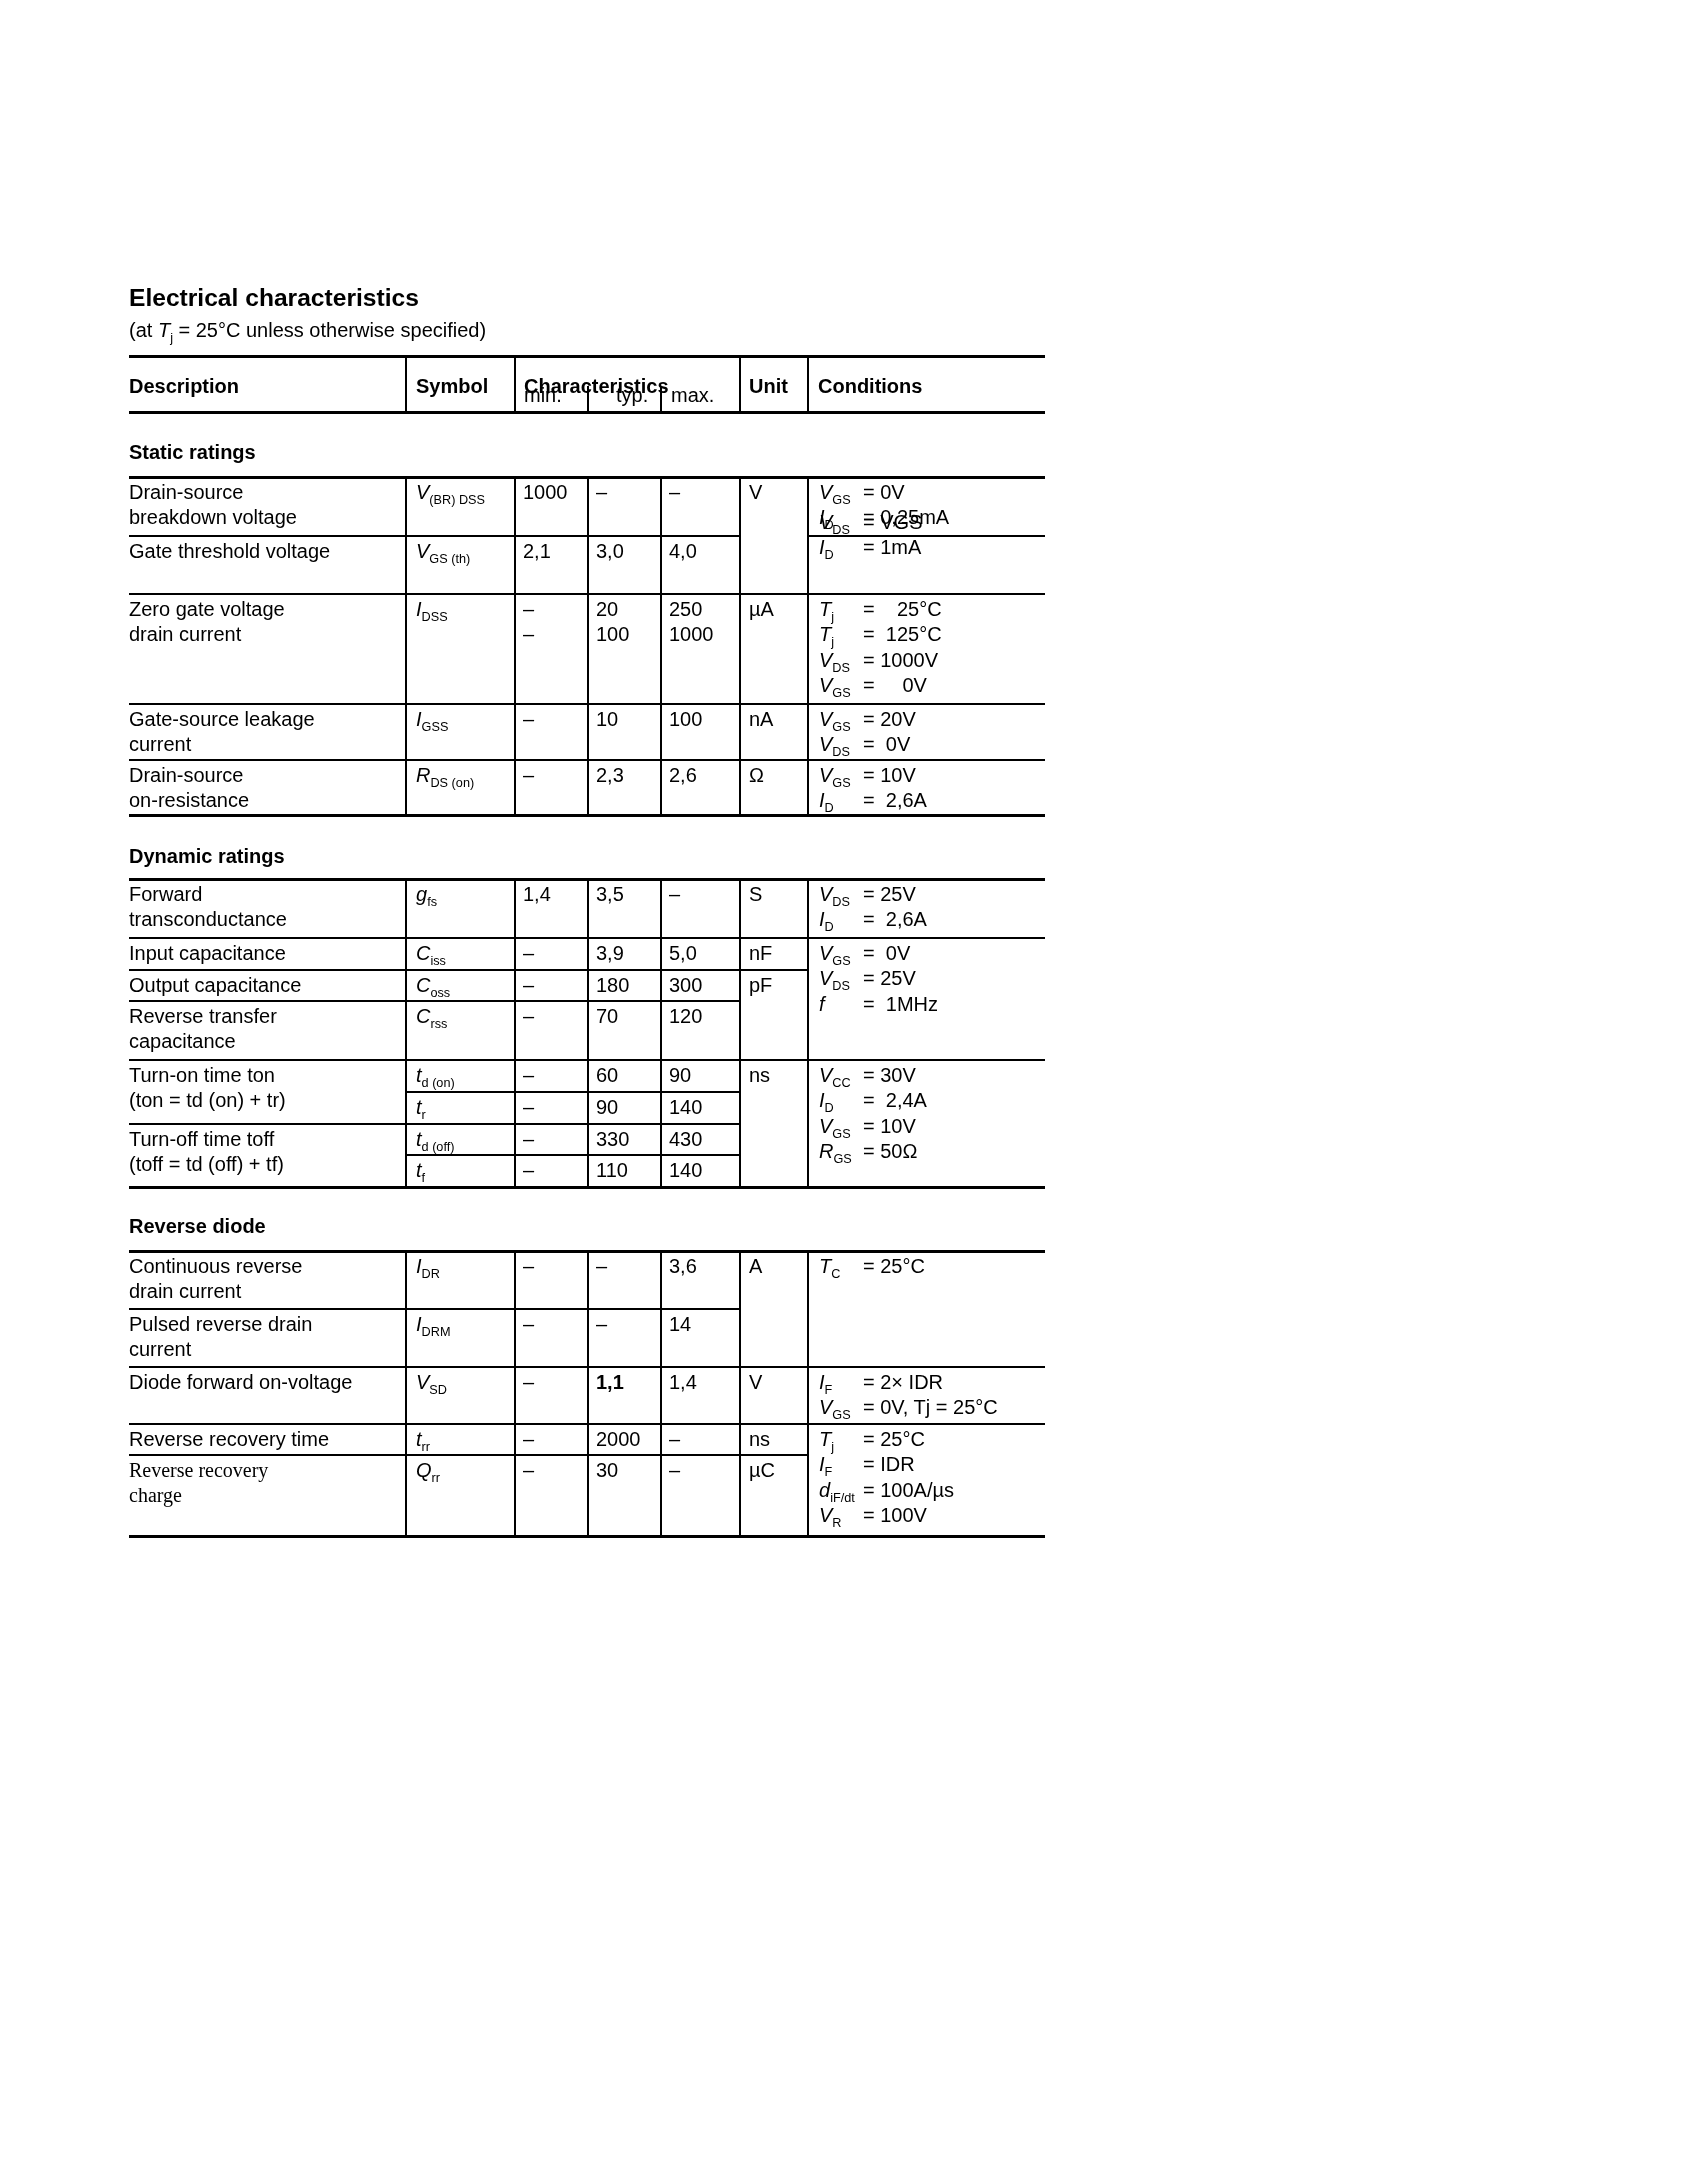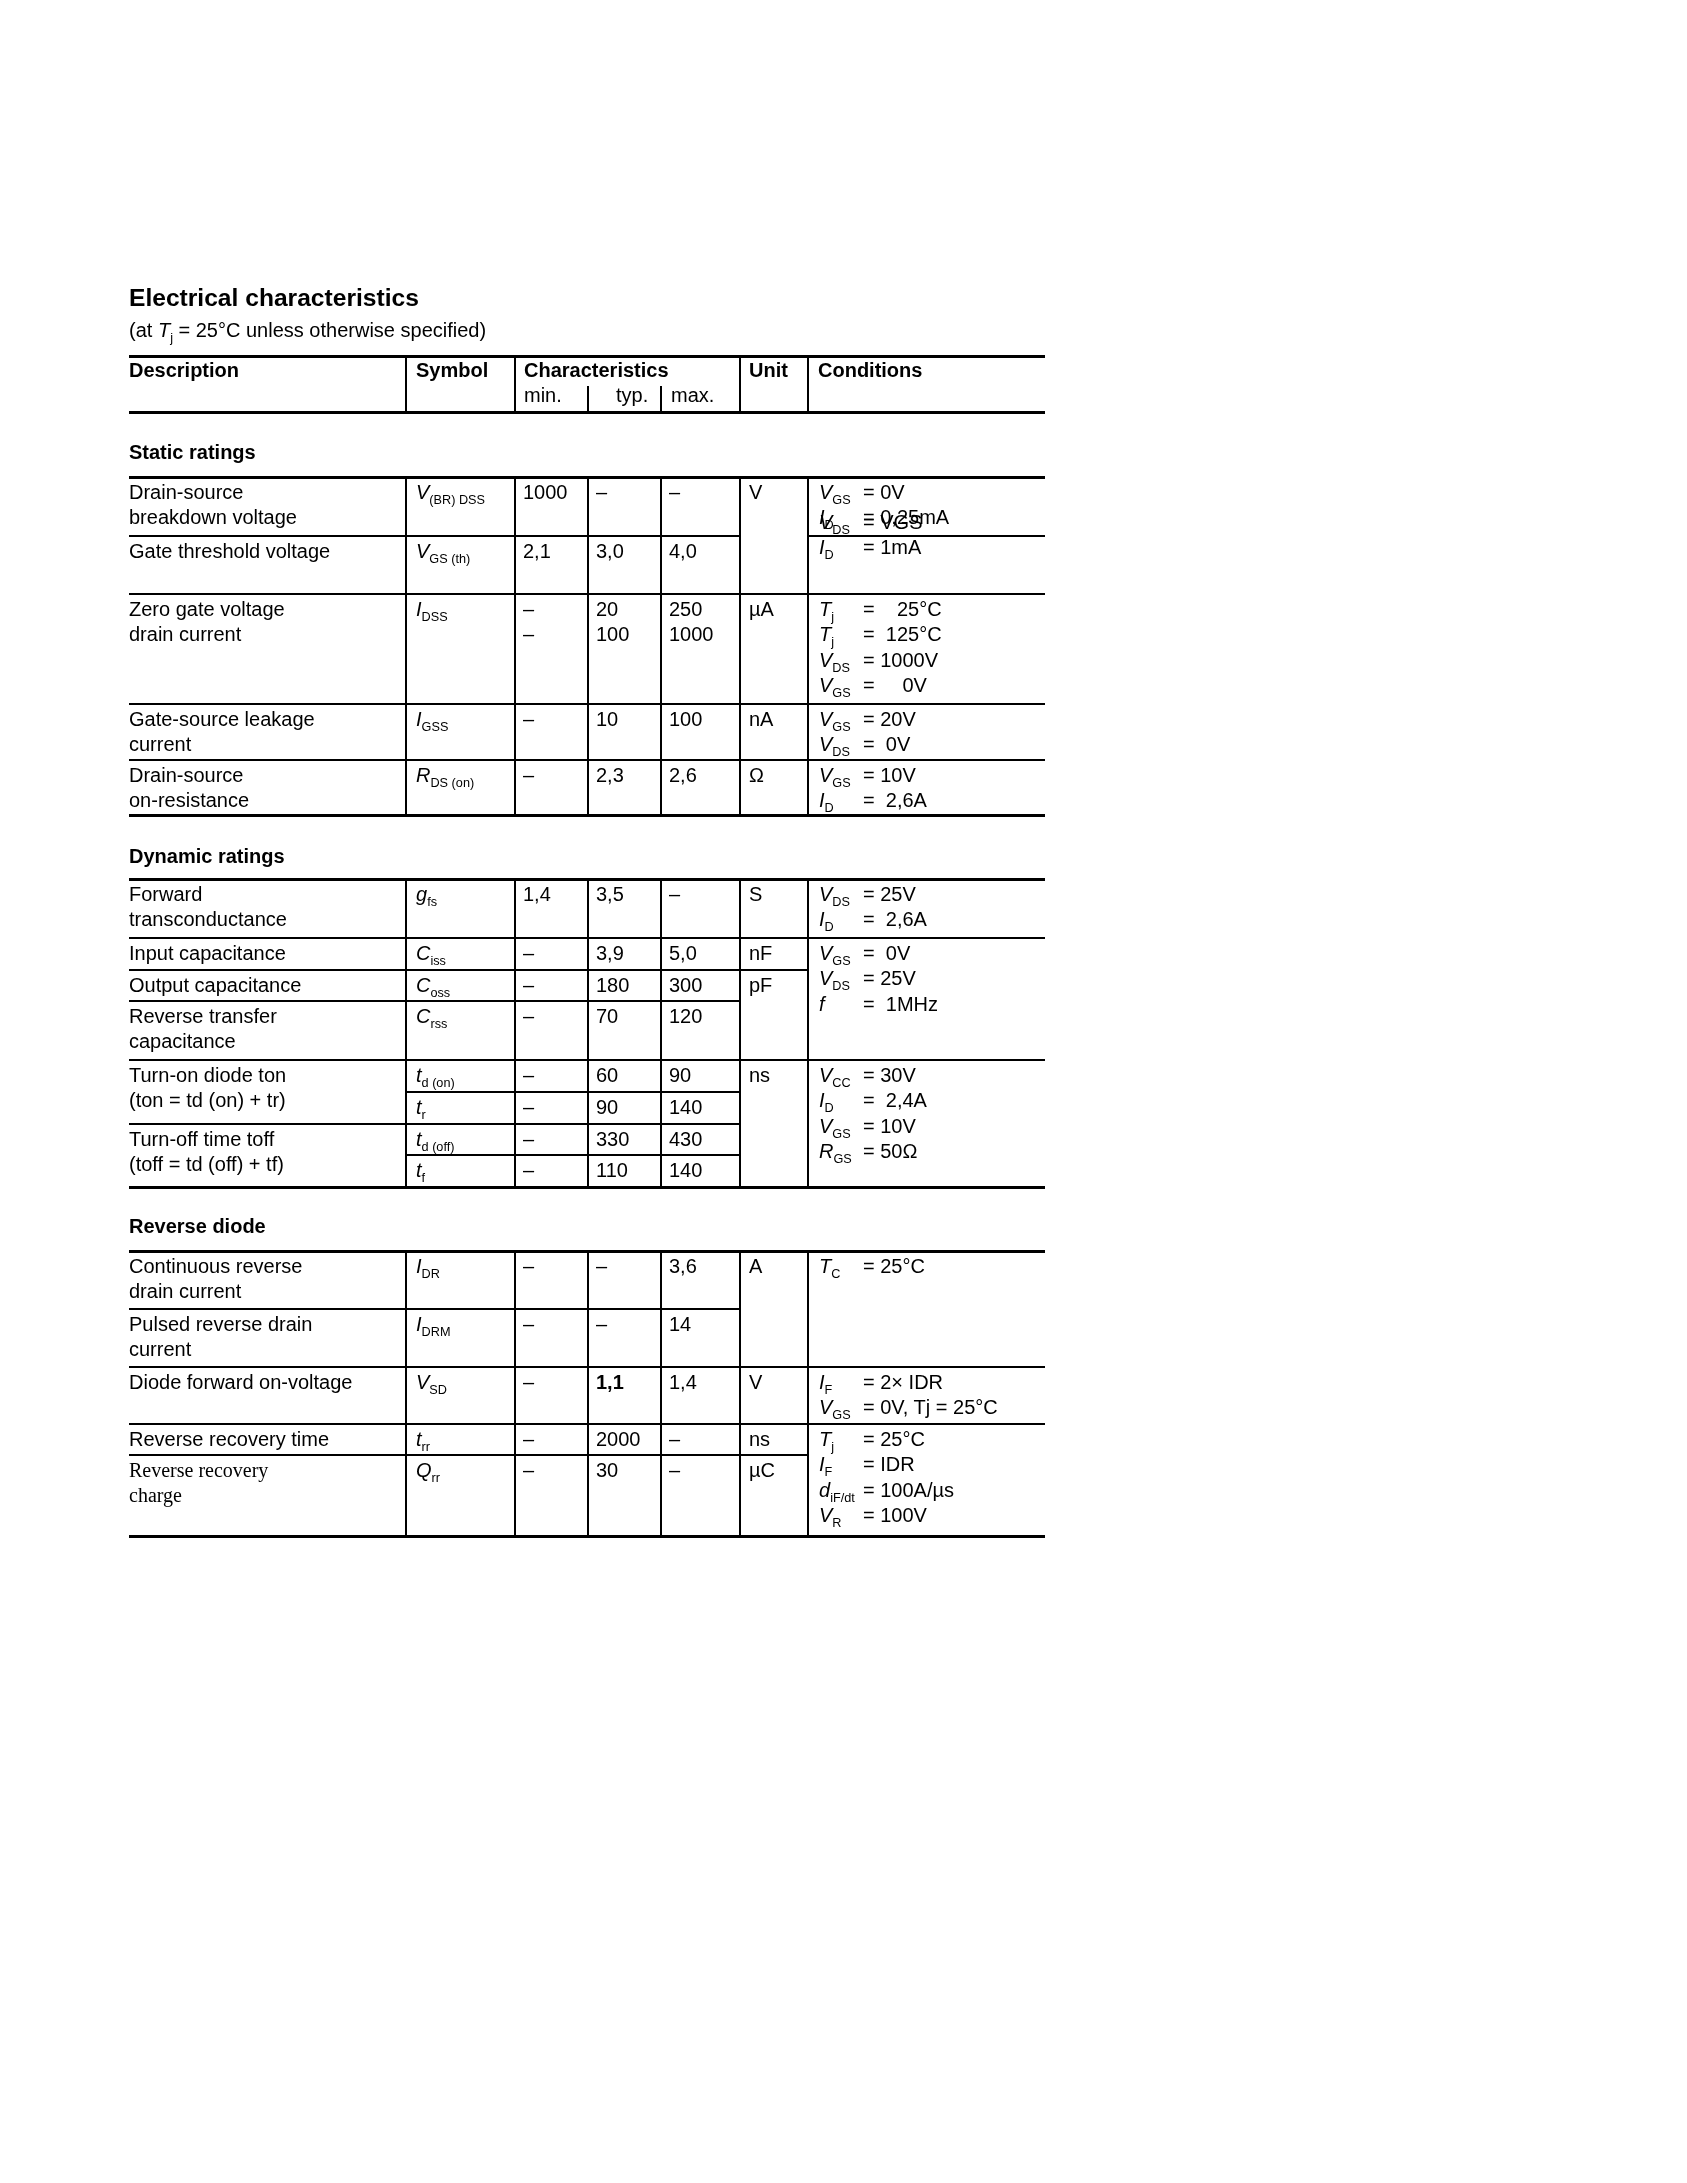--- a/index.html
+++ b/index.html
@@ -6,21 +6,21 @@
   body { width:1687px; height:2183px; position:relative; font-family:"Liberation Sans", sans-serif; color:#000; overflow:hidden; }
   .abs { position:absolute; }
   .title { left:129px; top:284px; font-size:24.6px; font-weight:bold; }
   .subtitle { left:129px; top:319px; font-size:20px; }
   .section-label { left:129px; font-size:20px; font-weight:bold; }
   .hrule { position:absolute; left:129px; width:916px; background:#000; }
   .thick { height:3.2px; }
   .thin { height:2.4px; }
   .vline { position:absolute; width:1.6px; background:#000; }
   .cell { position:absolute; font-size:20px; line-height:25.4px; white-space:nowrap; }
-  .hdr { font-weight:bold; }
+  .hdr { font-weight:bold;margin-top:16px; }
   .sym { font-style:normal; }
   .sym i { font-style:italic; }
   sub { font-size:12.7px; vertical-align:-4.8px; line-height:0; }
   .cond-line { display:block; }
   .cond-key { display:inline-block; width:44px; font-style:italic; }
   .cond-key sub { font-style:normal; }
 </style>
 </head>
 <body>
 
@@ -246,21 +246,21 @@
         </div>
         <div class="cell" style="left:596px;top:1004px;">
           <span class="cond-line">70</span>
         </div>
         <div class="cell" style="left:669px;top:1004px;">
           <span class="cond-line">120</span>
         </div>
       </div>
       <div>
         <div class="cell" style="left:129px;top:1063px;">
-          <span class="cond-line">Turn-on diode ton</span>
+          <span class="cond-line">Turn-on time ton</span>
           <span class="cond-line">(ton = td (on) + tr)</span>
         </div>
         <div class="cell sym" style="left:416px;top:1063px;"><i>t</i><sub>d (on)</sub></div>
         <div class="cell" style="left:523px;top:1063px;">
           <span class="cond-line">–</span>
         </div>
         <div class="cell" style="left:596px;top:1063px;">
           <span class="cond-line">60</span>
         </div>
         <div class="cell" style="left:669px;top:1063px;">

